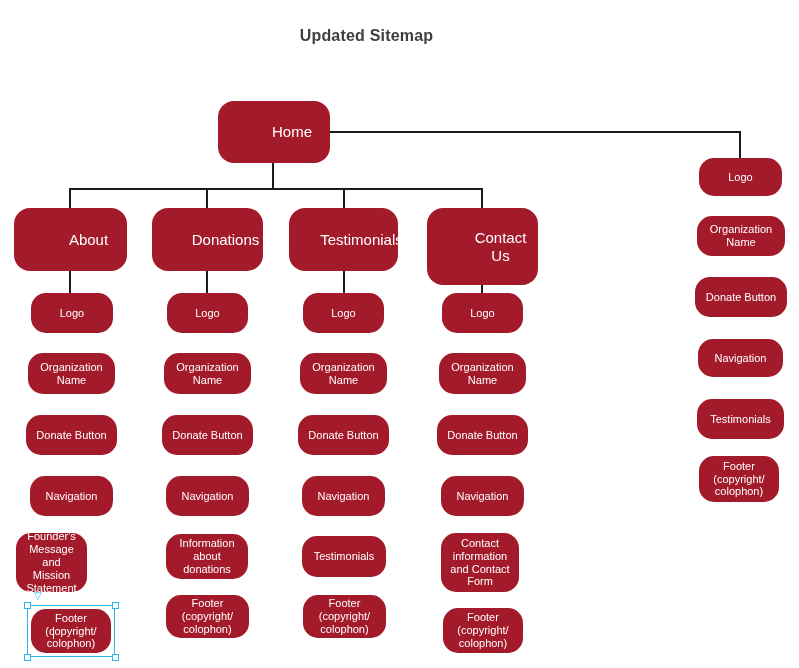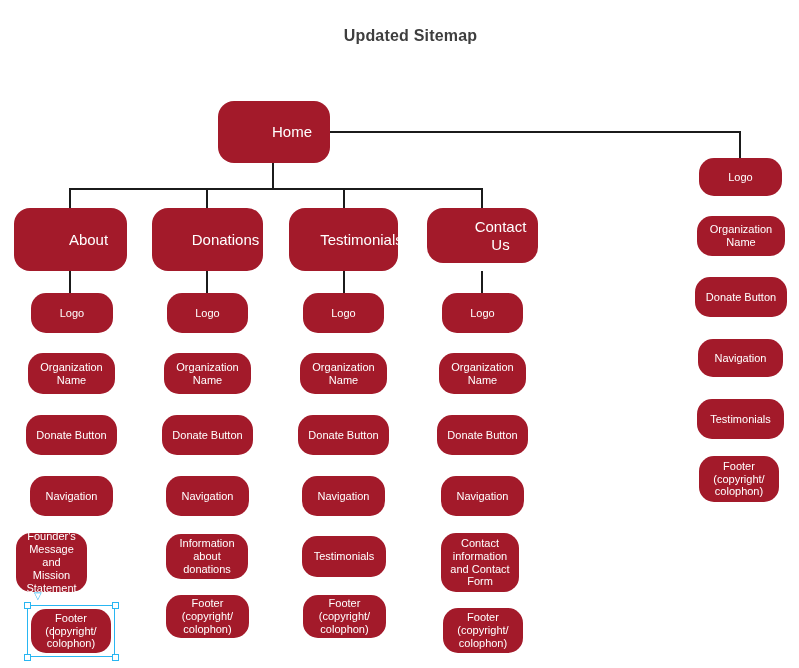--- a/index.html
+++ b/index.html
@@ -1,19 +1,19 @@
 <!DOCTYPE html>
 <html style="--fill: #a31a2a; --nodetext: #ffffff; --line: #1b1b1b; --sel: #29b6f2;"><head>
 <meta charset="utf-8">
 <style>
   html,body{margin:0;padding:0;background:#ffffff;}
   body{font-family:"Liberation Sans", sans-serif;}
   #canvas{position:relative;width:799px;height:668px;background:#fff;overflow:hidden;}
   .title{position:absolute;left:0;top:27px;width:733px;text-align:center;
-         font-weight:bold;font-size:16px;color:#3e3e3e;letter-spacing:.2px;padding-left:44px;}
+         font-weight:bold;font-size:16px;color:#3e3e3e;letter-spacing:.2px;}
   .node{position:absolute;background:var(--fill,#a31a2a);color:var(--nodetext,#fff);
         display:flex;align-items:center;justify-content:center;text-align:center;
         border-radius:15px;line-height:1.18;white-space:pre-line;box-sizing:border-box;
         padding:2px 3px;cursor:default;}
   .node.big{border-radius:16px;font-weight:400;padding-left:39px;}
   .connector{position:absolute;background:var(--line,#1b1b1b);}
   .sel-rect{position:absolute;border:1px solid var(--sel,#29b6f2);box-sizing:border-box;}
   .sel-handle{position:absolute;width:5px;height:5px;background:#fff;
               border:1px solid var(--sel,#29b6f2);box-sizing:content-box;}
   .sel-marker{position:absolute;color:var(--sel,#29b6f2);font-size:10px;line-height:10px;}
@@ -36,21 +36,21 @@
       <div class="connector" style="left: 69px; top: 271px; width: 2px; height: 23px;"></div>
       <div class="connector" style="left: 206px; top: 271px; width: 2px; height: 23px;"></div>
       <div class="connector" style="left: 343px; top: 271px; width: 2px; height: 23px;"></div>
       <div class="connector" style="left: 481px; top: 271px; width: 2px; height: 23px;"></div>
     </div>
   <div id="node-layer">
       <div class="node big" style="left: 218px; top: 101px; width: 112px; height: 62px; font-size: 15px;"><span>Home</span></div>
       <div class="node big" style="left: 14px; top: 208px; width: 113px; height: 63px; font-size: 15px;"><span>About</span></div>
       <div class="node big" style="left: 152px; top: 208px; width: 111px; height: 63px; font-size: 15px;"><span>Donations</span></div>
       <div class="node big" style="left: 289px; top: 208px; width: 109px; height: 63px; font-size: 15px;"><span>Testimonials</span></div>
-      <div class="node big" style="left: 427px; top: 208px; width: 111px; height: 55px; font-size: 15px;"><span>Contact Us</span></div>
+      <div class="node big" style="left: 427px; top: 208px; width: 111px; height: 77px; font-size: 15px;"><span>Contact Us</span></div>
       <div class="node" style="left: 31px; top: 293px; width: 82px; height: 40px; font-size: 11px;"><span>Logo</span></div>
       <div class="node" style="left: 28px; top: 353px; width: 87px; height: 41px; font-size: 11px;"><span>Organization
 Name</span></div>
       <div class="node" style="left: 26px; top: 415px; width: 91px; height: 40px; font-size: 11px;"><span>Donate Button</span></div>
       <div class="node" style="left: 30px; top: 476px; width: 83px; height: 40px; font-size: 11px;"><span>Navigation</span></div>
       <div class="node" style="left: 16px; top: 533px; width: 71px; height: 59px; font-size: 11px;"><span>Founder's
 Message and
 Mission
 Statement</span></div>
       <div class="node" style="left: 31px; top: 609px; width: 80px; height: 44px; font-size: 11px;"><span>Footer

